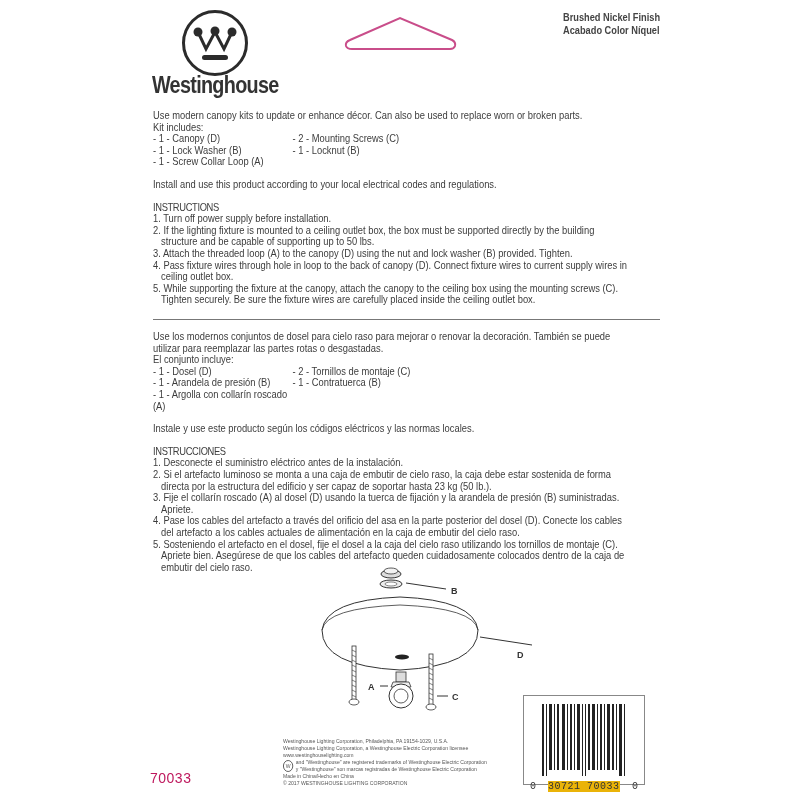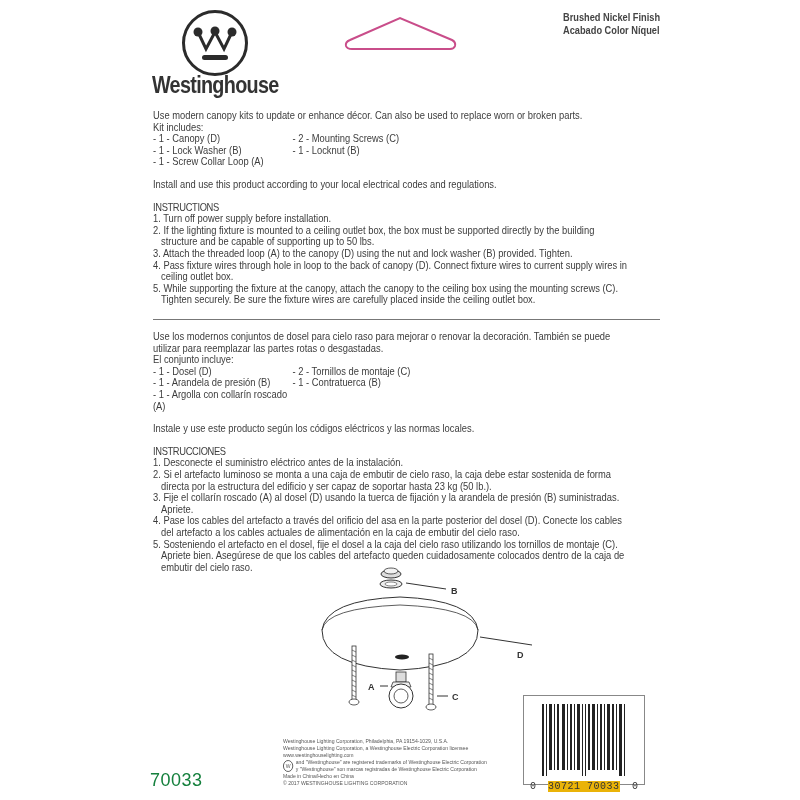--- a/index.html
+++ b/index.html
@@ -29,21 +29,21 @@
   .kit-grid { display: grid; grid-template-columns: 155px 200px; }
   .gap { height: 11px; }
   .heading { font-weight: normal; letter-spacing: -0.4px; }
   ol.steps { margin: 0; padding: 0; list-style: none; }
   ol.steps li { padding-left: 9px; text-indent: -9px; }
   .divider {
     left: 153px; top: 319px; width: 507px; height: 0; border-top: 1.5px solid #777;
   }
   .diagram { left: 300px; top: 560px; }
   .item-number {
-    left: 150px; top: 770px; font-size: 18px; color: #15803d; letter-spacing: 0.5px;
+    left: 150px; top: 770px; font-size: 14px; color: #be185d; letter-spacing: 0.5px;
   }
   .legal {
     left: 283px; top: 738px; font-size: 6px; line-height: 7px; color: #555;
     transform: scaleX(0.85); transform-origin: left top; width: 260px;
   }
   .legal .tm-row { display: flex; gap: 3px; align-items: center; }
   .mini-logo {
     width: 10px; height: 10px; border: 1px solid #555; border-radius: 50%; font-size: 6px;
     display: inline-flex; align-items: center; justify-content: center; flex: none;
   }

